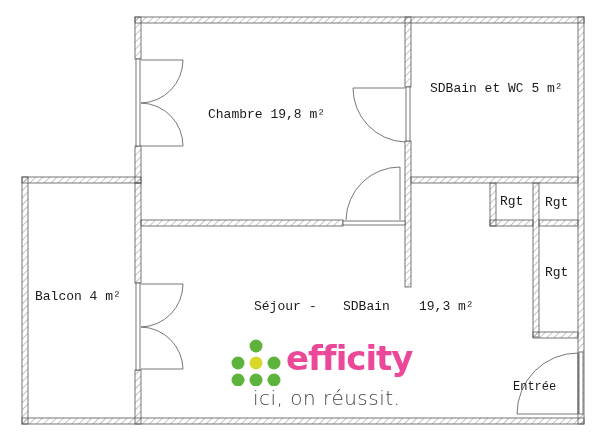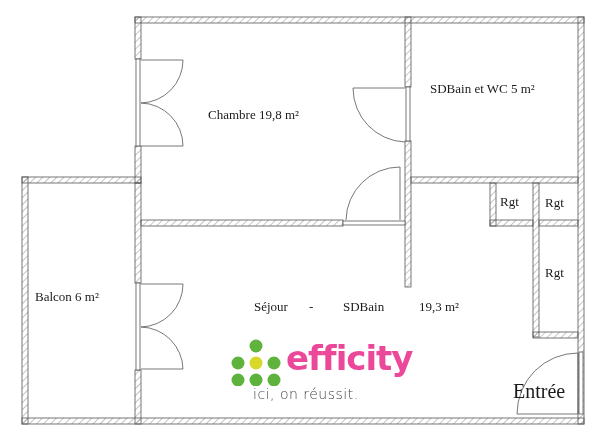--- a/index.html
+++ b/index.html
@@ -1,21 +1,21 @@
 <!DOCTYPE html>
 <html><head>
 <meta charset="utf-8">
 <style>
   html, body { margin:0; padding:0; background:#ffffff; }
   body { width:600px; height:447px; position:relative; overflow:hidden; font-family:"DejaVu Sans", sans-serif; }
   .plan { position:absolute; left:0; top:0; width:600px; height:447px; }
-  .label { position:absolute; font-size:13px; color:#1a1a1a; white-space:nowrap; font-family:Liberation Serif, serif; }
+  .label { position:absolute; font-size:13px; color:#1a1a1a; white-space:nowrap; font-family:Liberation Mono, monospace; }
   .logo { position:absolute; left:228px; top:336px; width:240px; height:82px; }
   .logo-word { position:absolute; left:58px; top:-6px; font-family:"DejaVu Sans", sans-serif; font-weight:bold; font-size:34px; color:#ec4899; letter-spacing:-1px;margin-top:8px; }
-  .logo-tag { position:absolute; left:25px; top:50px; font-family:"DejaVu Sans", sans-serif; font-weight:300; font-size:14px; color:#444; letter-spacing:0.5px; }
+  .logo-tag { position:absolute; left:25px; top:50px; font-family:"DejaVu Sans", sans-serif; font-weight:300; font-size:20px; color:#444; letter-spacing:0.5px; }
 </style>
 </head>
 <body>
 
 <svg class="plan" width="600" height="447" viewBox="0 0 600 447" xmlns="http://www.w3.org/2000/svg">
   <defs>
     <pattern id="hatch" patternUnits="userSpaceOnUse" width="5" height="5" patternTransform="rotate(45)">
       <line x1="0" y1="0" x2="0" y2="5" stroke="#8a8a8a" stroke-width="1"></line>
     </pattern>
   </defs>
@@ -92,26 +92,26 @@
       <path d="M578 353 A61 61 0 0 0 517 414"></path>
     </g>
   </g>
 </svg>
 
 <div class="label" style="left:208px; top:107px;">Chambre 19,8 m²</div>
 <div class="label" style="left:430px; top:81px;">SDBain et WC 5 m²</div>
 <div class="label" style="left:500px; top:194px;">Rgt</div>
 <div class="label" style="left:545px; top:195px;">Rgt</div>
 <div class="label" style="left:545px; top:265px;">Rgt</div>
-<div class="label" style="left:35px; top:289px;">Balcon 6 m²</div>
+<div class="label" style="left:35px; top:289px;">Balcon 4 m²</div>
 <div class="label" style="left:254px; top:299px;">Séjour</div>
 <div class="label" style="left:309px; top:299px;">-</div>
 <div class="label" style="left:343px; top:299px;">SDBain</div>
 <div class="label" style="left:419px; top:299px;">19,3 m²</div>
-<div class="label" style="left:513px; top:380px; font-size:20px;">Entrée</div>
+<div class="label" style="left:513px; top:380px; font-size:12px;">Entrée</div>
 
 <div class="logo">
   <svg width="56" height="50" style="position:absolute; left:0; top:0;" viewBox="0 0 56 50">
     <circle cx="28" cy="10" r="6.5" fill="#5db33b"></circle>
     <circle cx="10" cy="27" r="6.5" fill="#5db33b"></circle>
     <circle cx="28" cy="27" r="6.5" fill="#d8d82a"></circle>
     <circle cx="46" cy="27" r="6.5" fill="#5db33b"></circle>
     <circle cx="10" cy="44" r="6.5" fill="#5db33b"></circle>
     <circle cx="28" cy="44" r="6.5" fill="#5db33b"></circle>
     <circle cx="46" cy="44" r="6.5" fill="#5db33b"></circle>

